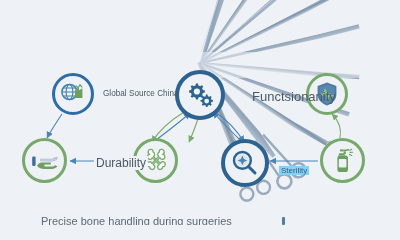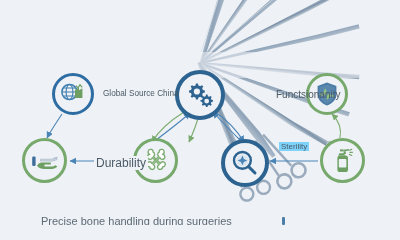--- a/index.html
+++ b/index.html
@@ -195,21 +195,21 @@
       <path d="M12.6,4.4 h2.2 v2.6 h-2.2 z" fill="#6d9f63"></path>
       <path d="M8.4,6.2 h4.6 l1.2,2.4 h-7 Z" fill="#6d9f63"></path>
       <rect x="6.4" y="8.4" width="10.6" height="16.6" rx="2.6" fill="#6d9f63"></rect>
       <rect x="7.8" y="12" width="7.6" height="8.4" rx="1" fill="#eef1f5"></rect>
       <path d="M18.6,3.2 l2.2,-1 M19,5.4 l2.6,-.2 M18.4,7.4 l2.4,1" stroke="#6d9f63" stroke-width="1.1" stroke-linecap="round" fill="none"></path>
     </svg>
   </div>
 
   <div class="label" style="left:103px;top:89px;font-size:8.2px;">Global Source China</div>
 
-  <div class="label" style="left:252px;top:89px;font-size:10px;margin-left:24px;">Functsionanity</div>
+  <div class="label" style="left:252px;top:89px;font-size:13px;">Functsionanity</div>
 
   <div class="label" style="left:94px;top:156px;font-size:12px;background:#eef1f5;padding:0 2px;">Durability</div>
 
-  <div class="label" style="left:279px;top:142px;font-size:8px;background:#7dd3fc;padding:0 2px;">Sterility</div>
+  <div class="label" style="left:279px;top:166px;font-size:8px;background:#7dd3fc;padding:0 2px;">Sterility</div>
 
   <div class="caption" style="left:41px;top:215px;font-size:11px;">Precise bone handling during surgeries</div>
 
 </div>
 
 </body></html>

